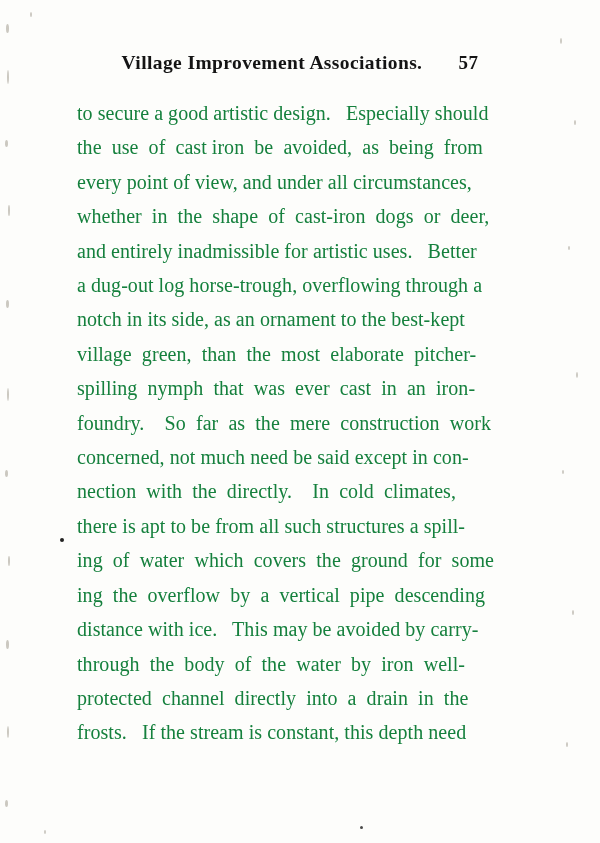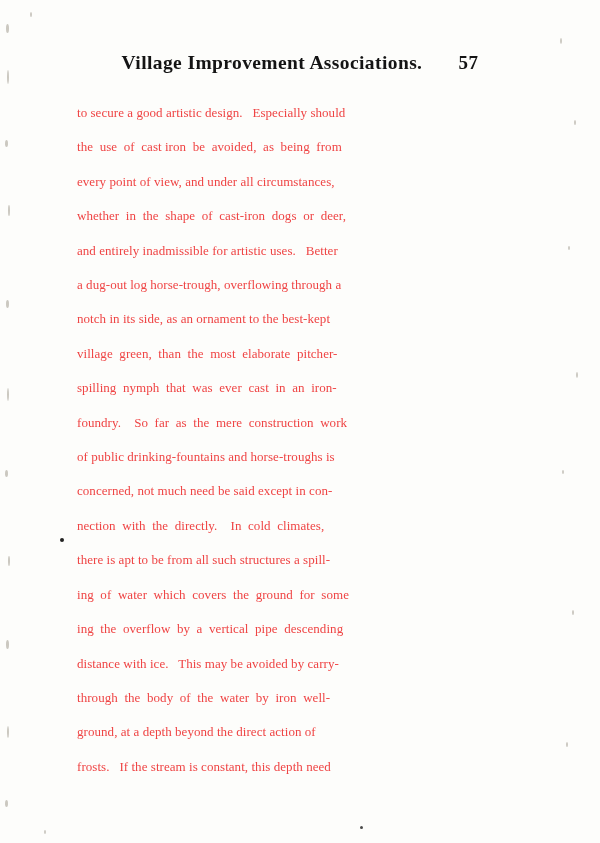--- a/index.html
+++ b/index.html
@@ -56,23 +56,23 @@
   }
   .body-block {
     position: absolute;
     top: 96px;
     left: 77px;
     width: 446px;
   }
   .line {
     display: block;
     font-family: "Liberation Serif", serif;
-    font-size: 13px;
+    font-size: 20px;
     line-height: 34.4px;
-    color: #ef4444;
+    color: #15803d;
     white-space: pre;
     letter-spacing: 0.05px;
   }
   .marginal-dot {
     position: absolute;
     left: 60px;
     top: 538px;
     width: 4px;
     height: 4px;
     background: #222;
@@ -127,29 +127,28 @@
     <span class="line">to secure a good artistic design.   Especially should</span>
     <span class="line">the  use  of  cast iron  be  avoided,  as  being  from</span>
     <span class="line">every point of view, and under all circumstances,</span>
     <span class="line">whether  in  the  shape  of  cast-iron  dogs  or  deer,</span>
     <span class="line">and entirely inadmissible for artistic uses.   Better</span>
     <span class="line">a dug-out log horse-trough, overflowing through a</span>
     <span class="line">notch in its side, as an ornament to the best-kept</span>
     <span class="line">village  green,  than  the  most  elaborate  pitcher-</span>
     <span class="line">spilling  nymph  that  was  ever  cast  in  an  iron-</span>
     <span class="line">foundry.    So  far  as  the  mere  construction  work</span>
-    <span class="line">of public drinking-fountains and horse-troughs is</span>
     <span class="line">concerned, not much need be said except in con-</span>
     <span class="line">nection  with  the  directly.    In  cold  climates,</span>
     <span class="line">there is apt to be from all such structures a spill-</span>
     <span class="line">ing  of  water  which  covers  the  ground  for  some</span>
     <span class="line">ing  the  overflow  by  a  vertical  pipe  descending</span>
     <span class="line">distance with ice.   This may be avoided by carry-</span>
     <span class="line">through  the  body  of  the  water  by  iron  well-</span>
-    <span class="line">ground, at a depth beyond the direct action of</span>
+    <span class="line">protected  channel  directly  into  a  drain  in  the</span>
     <span class="line">frosts.   If the stream is constant, this depth need</span>
 
   </div>
 
   <div class="marginal-dot"></div>
   <div class="bottom-dot"></div>
 
 </div>
 
 </body></html>

